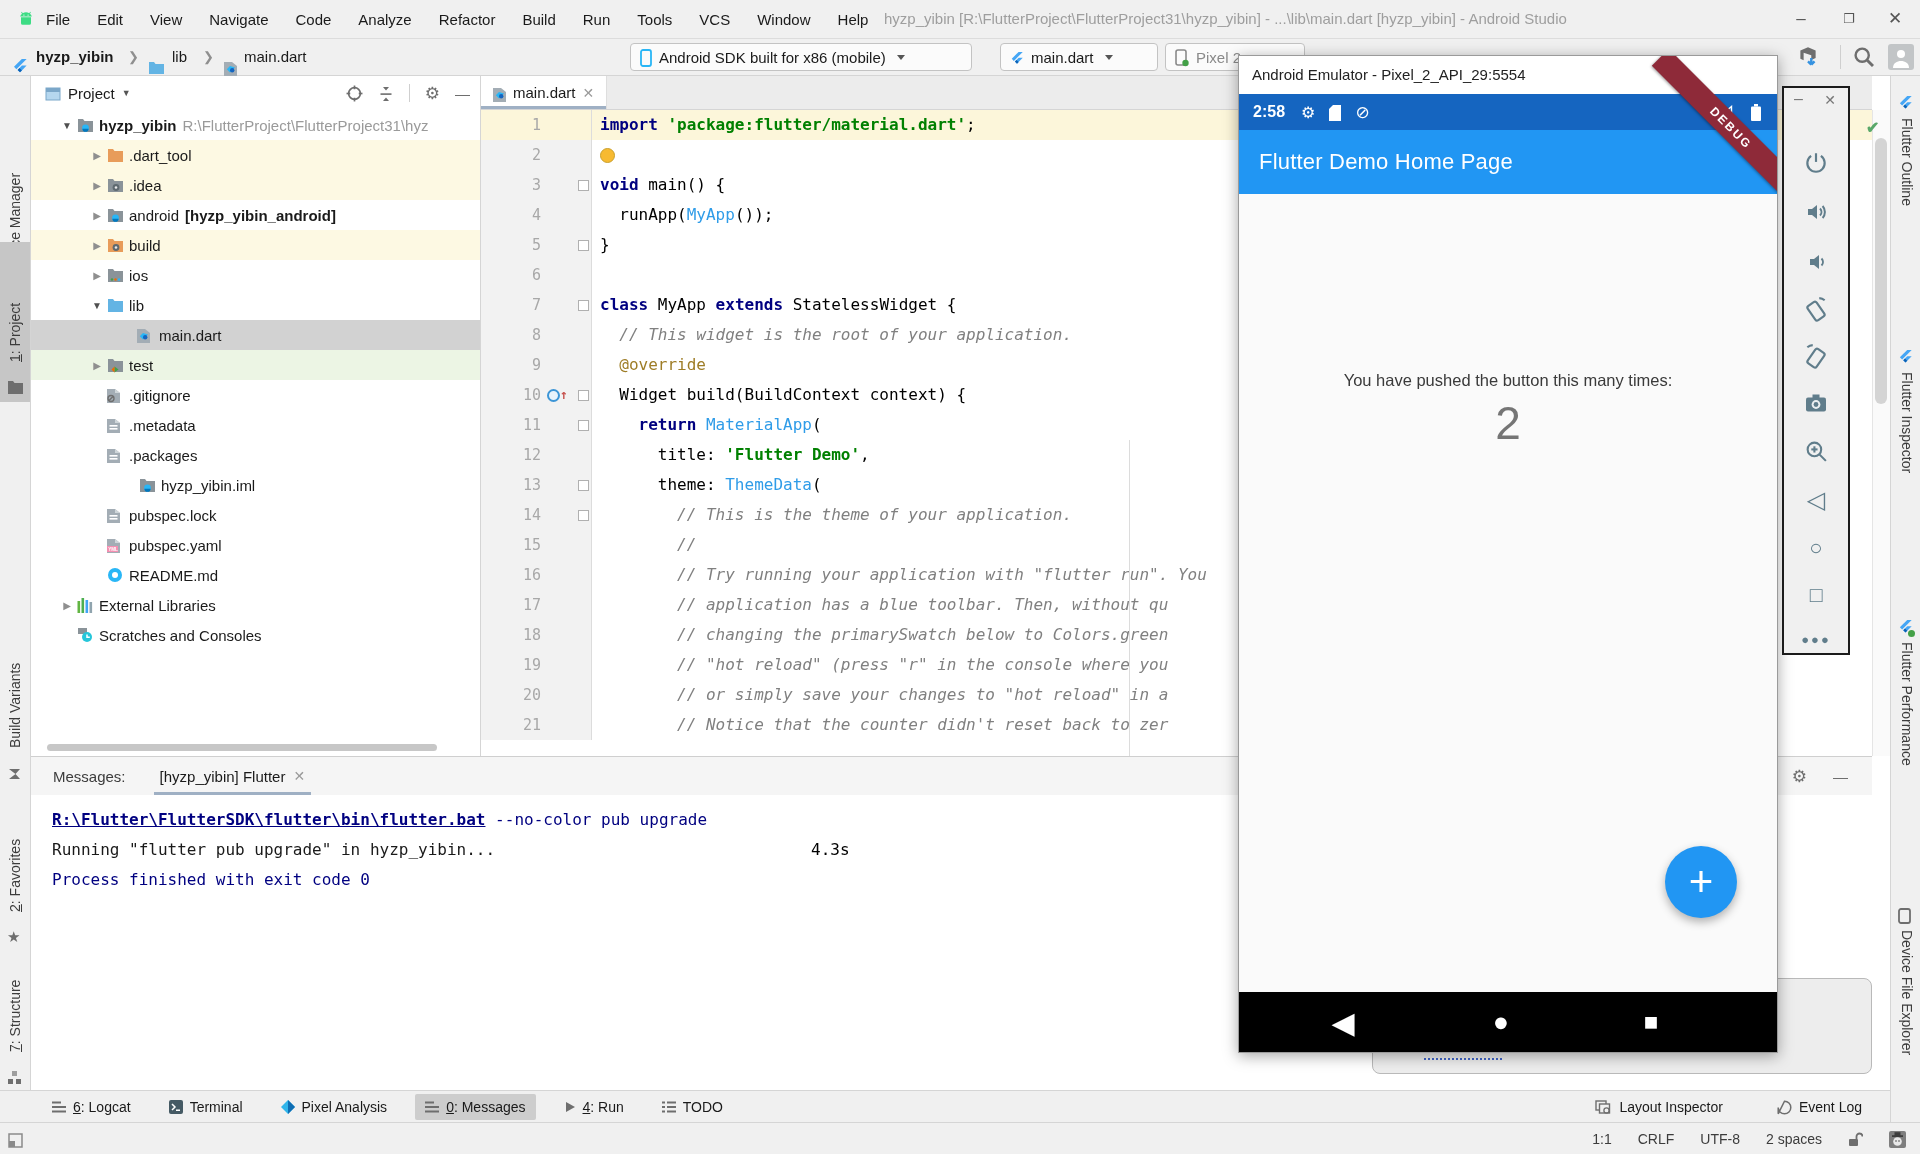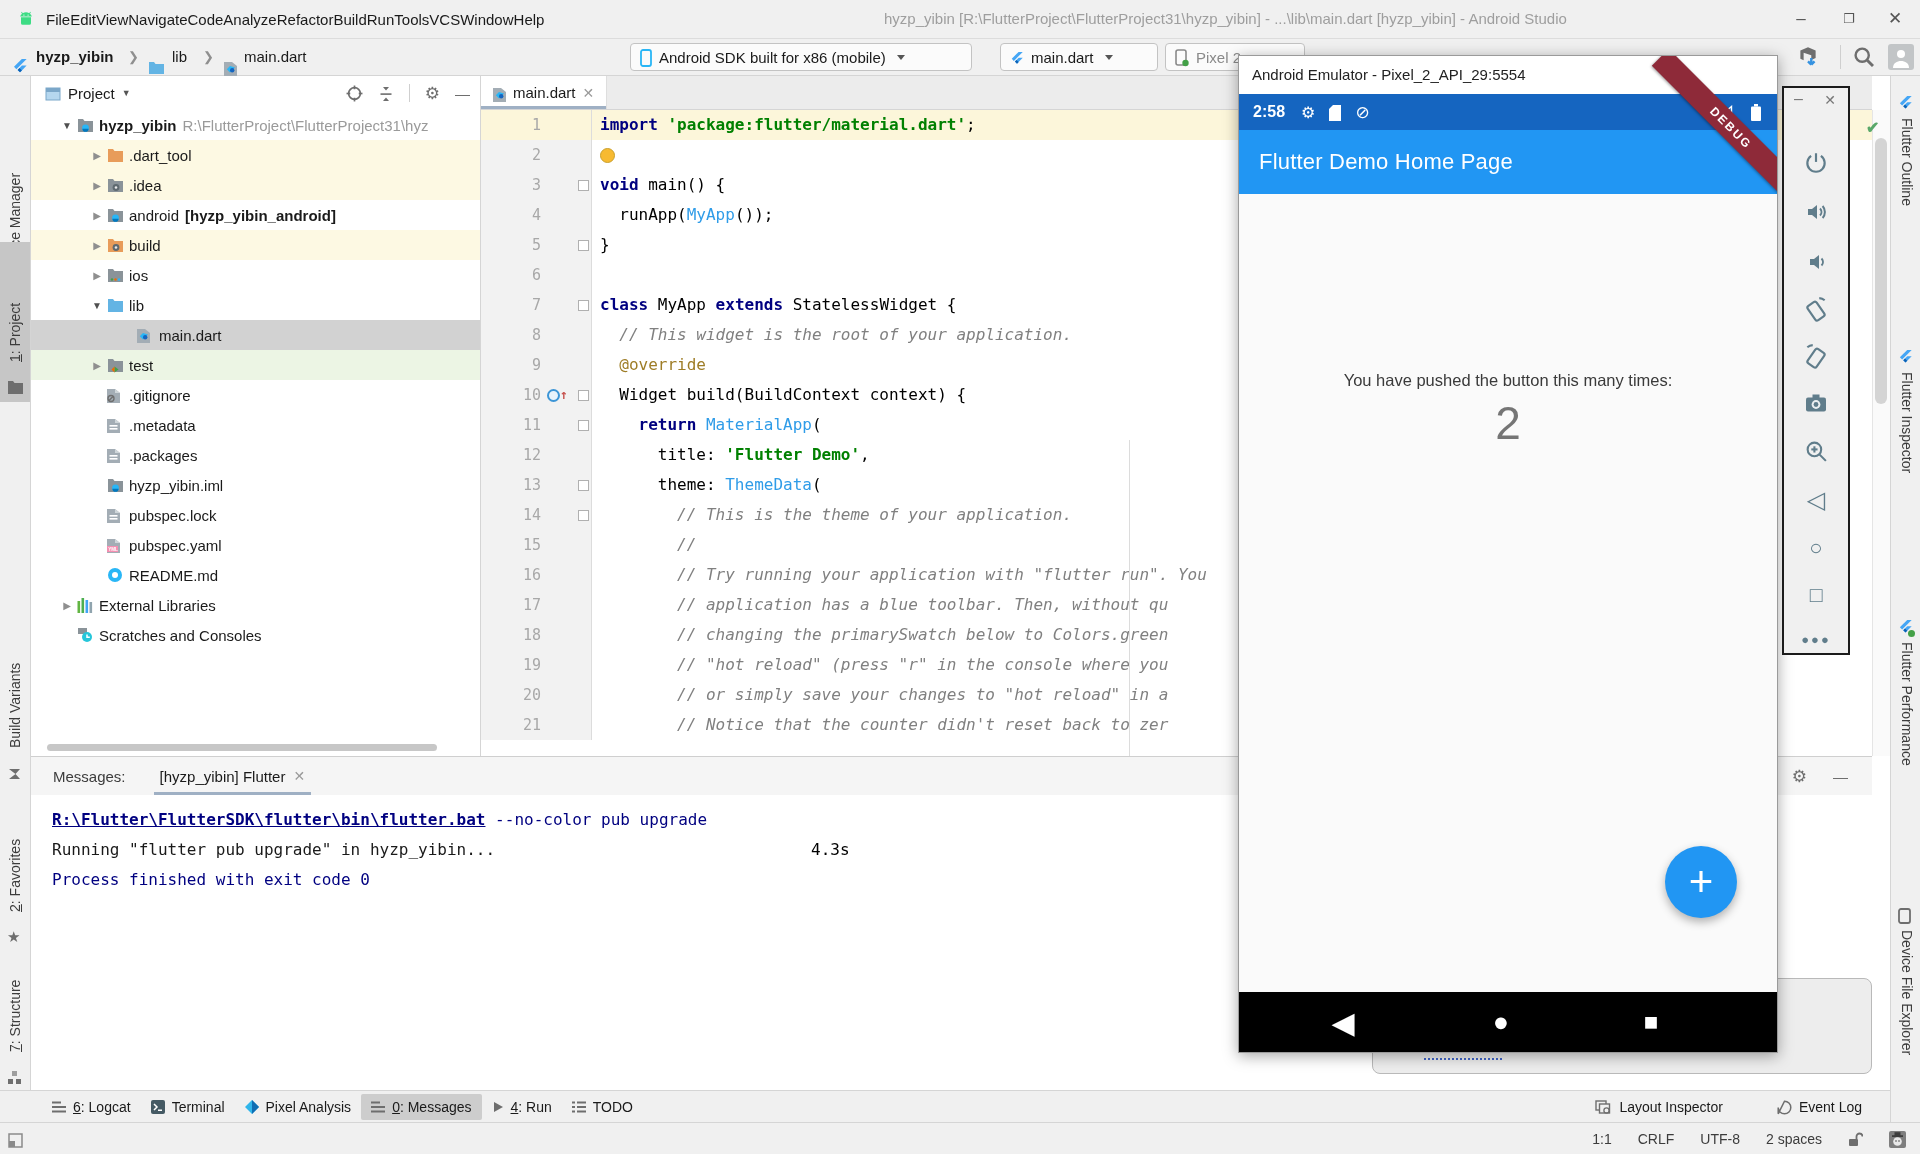--- a/index.html
+++ b/index.html
@@ -2,21 +2,21 @@
 <html><head>
 <meta charset="utf-8">
 <style>
   html,body{margin:0;padding:0;background:#e6e6e6;}
   #app{position:relative;width:1920px;height:1154px;background:#fff;overflow:hidden;
        font-family:"Liberation Sans",sans-serif;color:#1a1a1a;font-size:15px;}
   .abs{position:absolute;}
   
   #menubar{position:absolute;left:0;top:0;width:1920px;height:38px;background:#f0f0f0;
            border-bottom:1px solid #dcdcdc;display:flex;align-items:center;}
-  #menu-items{display:flex;margin-left:14px;}
+  #menu-items{display:flex;gap:27px;margin-left:14px;}
   .menu-item{cursor:default;}
   #win-title{position:absolute;left:884px;top:0;height:38px;line-height:38px;color:#9e9e9e;
              white-space:nowrap;overflow:hidden;width:830px;}
   .winbtn{position:absolute;top:0;width:46px;height:38px;text-align:center;line-height:38px;color:#555;font-size:17px;}
   #toolbar{position:absolute;left:0;top:39px;width:1920px;height:36px;background:#f0f0f0;
            border-bottom:1px solid #d5d5d5;}
   .crumb{position:absolute;top:0;height:36px;line-height:36px;}
   .chev{color:#8f8f8f;font-size:13px;}
   .tb-btn{position:absolute;top:4px;height:26px;border:1px solid #c3c3c3;border-radius:4px;background:#fbfbfb;
           display:flex;align-items:center;gap:7px;padding:0 9px;white-space:nowrap;}
@@ -78,21 +78,21 @@
   #msg-hdr-icons{position:absolute;right:24px;display:flex;gap:26px;align-items:center;color:#6e6e6e;}
   #msg-body{position:relative;font-family:"DejaVu Sans Mono",monospace;font-size:16px;padding:10px 0 0 21px;line-height:30px;}
   .msg-navy{color:#000080;}
   .msg-link{color:#000080;text-decoration:underline;font-weight:bold;}
   #msg-time{position:absolute;left:780px;top:40px;color:#000;}
   
   #bottombar{position:absolute;left:0;top:1090px;width:1890px;height:32px;background:#f0f0f0;border-top:1px solid #d5d5d5;
              display:flex;align-items:center;font-size:14px;}
   .bb-item{display:flex;align-items:center;gap:7px;padding:5px 10px;border-radius:2px;}
   .bb-item.active{background:#cdcdcd;}
-  #bb-left{display:flex;margin-left:42px;}
+  #bb-left{display:flex;gap:18px;margin-left:42px;}
   #bb-right{position:absolute;right:18px;display:flex;gap:34px;}
   #statusbar{position:absolute;left:0;top:1122px;width:1920px;height:32px;background:#f0f0f0;border-top:1px solid #d5d5d5;
              font-size:14px;color:#3c3c3c;}
   #sb-right{position:absolute;right:14px;top:0;height:32px;display:flex;align-items:center;gap:26px;}
   
   #emulator{position:absolute;left:1238px;top:55px;width:540px;height:998px;background:#fff;z-index:10;
             border:1px solid #9a9a9a;box-shadow:0 3px 14px rgba(0,0,0,.35);box-sizing:border-box;overflow:hidden;}
   #emu-titlebar{height:44px;background:#fff;line-height:38px;padding-left:13px;font-size:15px;color:#222;}
   #emu-statusbar{position:absolute;left:0;top:38px;width:100%;height:36px;background:#1565c0;display:flex;align-items:center;color:#fff;}
   #emu-appbar{position:absolute;left:0;top:74px;width:100%;height:64px;background:#2196f3;display:flex;align-items:center;}
@@ -395,21 +395,21 @@
           <span class="ticon">
             <svg width="13" height="16" viewBox="0 0 13 16">
               <path fill="#a3adb5" d="M0 2h8l5 4v10H0z"></path>
               <path fill="#cfd6da" d="M8 2l5 4H8z"></path>
               <rect x="2.5" y="8" width="8" height="1.6" fill="#fff"></rect>
               <rect x="2.5" y="11" width="8" height="1.6" fill="#fff"></rect>
             </svg>
           </span>
           <span style="">.packages</span>
         </div>
-        <div class="tree-row" style="padding-left: 56px;">
+        <div class="tree-row" style="padding-left: 88px;">
           <span class="arr "></span>
           <span class="ticon">
             <svg width="17" height="15" viewBox="0 0 17 15">
               <path fill="#8a9399" d="M1 1h5l1.5 2H16v11H1z"></path>
               <circle cx="8.5" cy="10" r="3.4" fill="#29b6f6"></circle>
               <path d="M5.4 10.7h6.2a3.1 3.1 0 0 1-6.2 0z" fill="#0277bd"></path>
             </svg>
           </span>
           <span style="">hyzp_yibin.iml</span>
         </div>

